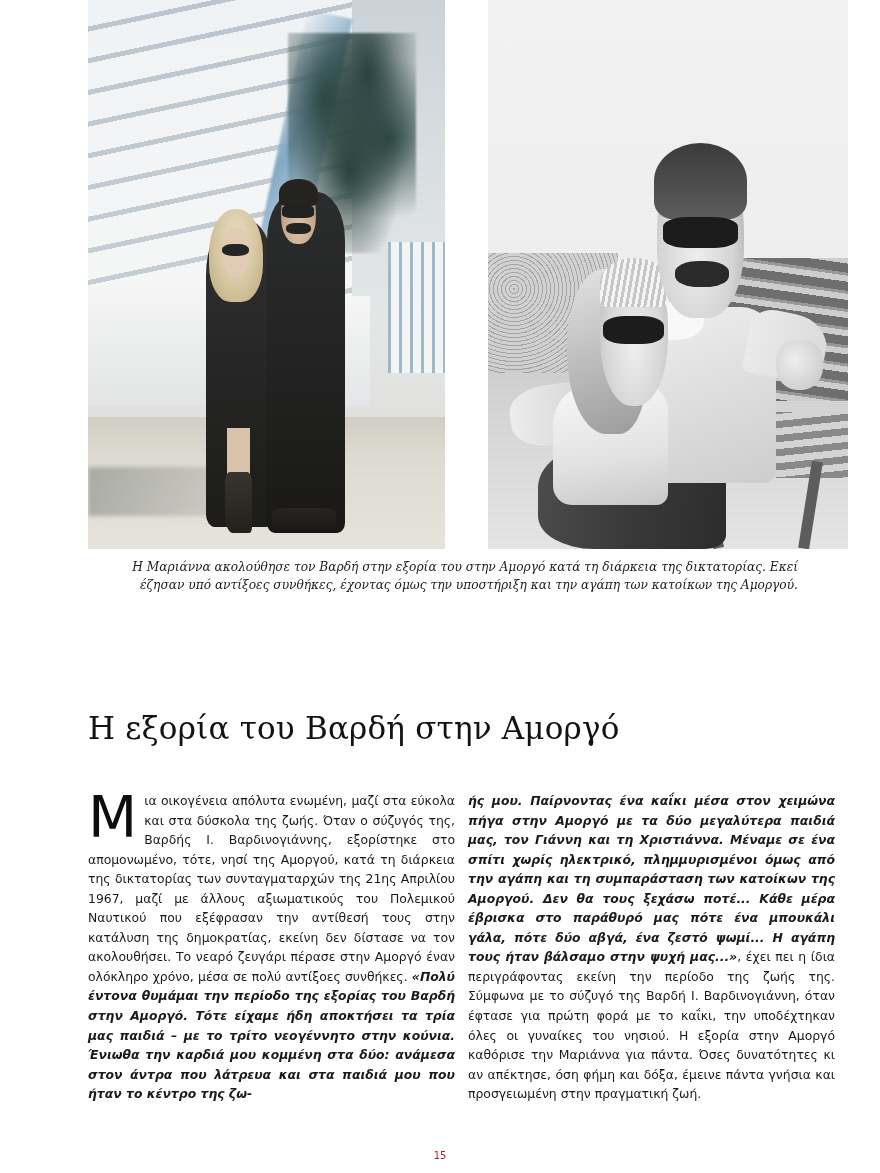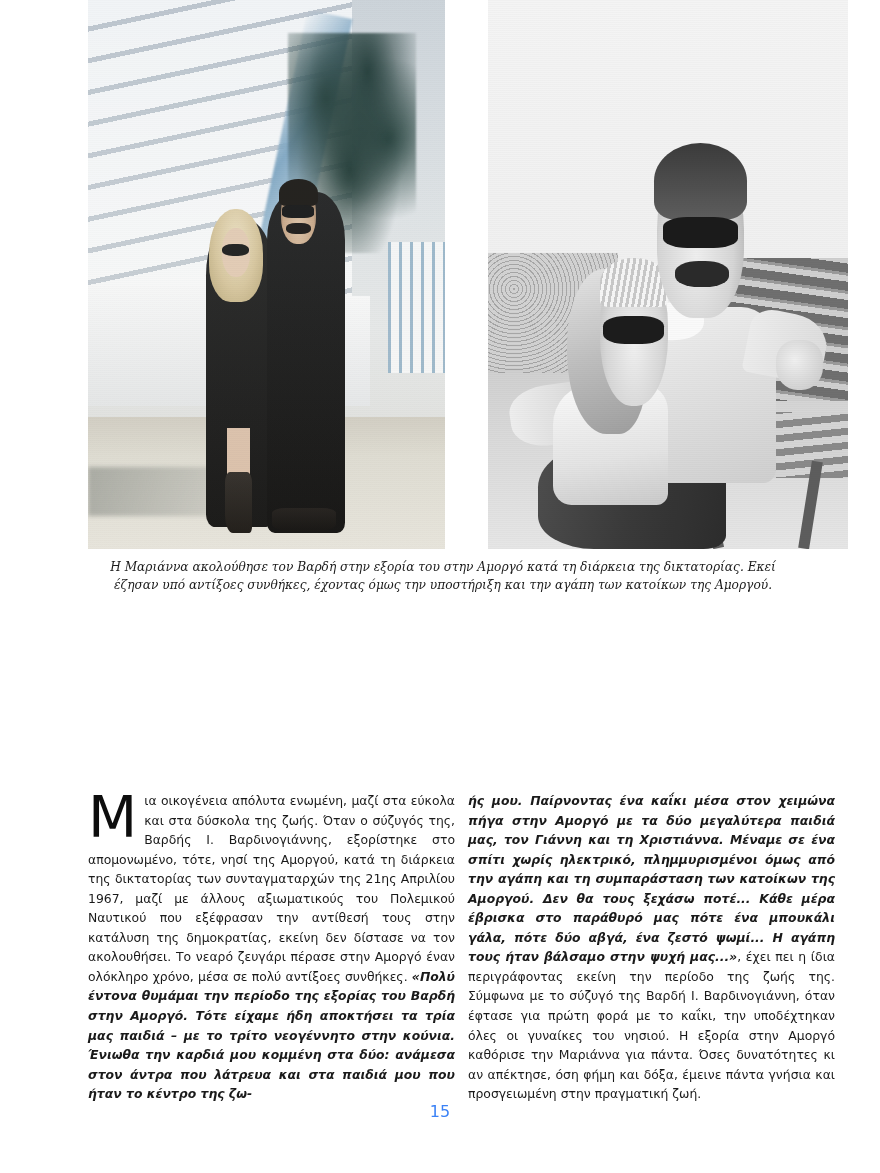--- a/index.html
+++ b/index.html
@@ -278,21 +278,21 @@
   .caption {
     position: absolute;
     left: 88px;
     top: 559px;
     width: 710px;
     font-family: "DejaVu Serif", serif;
     font-style: italic;
     font-size: 12.2px;
     line-height: 17.5px;
     color: #1c1c1c;
-    text-align: center;
+    text-align: right;
   }
 
   
   .article-title {
     position: absolute;
     left: 88px;
     top: 688px;
     width: 700px;
     font-family: "DejaVu Serif", serif;
     font-weight: 400;
@@ -333,26 +333,26 @@
     line-height: 49px;
     padding: 2px 7px 0 0;
     color: #0d0d0d;
   }
   .q { font-style: italic; font-weight: bold; }
 
   
   .folio {
     position: absolute;
     left: 0;
-    top: 1102px;
+    top: 1150px;
     width: 880px;
     text-align: center;
     font-family: "DejaVu Sans", sans-serif;
-    font-size: 16px;
-    color: #3b82f6;
+    font-size: 10px;
+    color: #b91c1c;
   }
 </style>
 </head>
 <body>
 
 <div class="page">
 
   <div class="photo-row">
 
     <div class="photo photo-left">
@@ -404,20 +404,21 @@
       <div class="ph-r-man-hair"></div>
       <div class="ph-r-man-glass"></div>
       <div class="ph-r-man-mous"></div>
       <div class="ph-r-grain"></div>
     </div>
 
   </div>
 
   <div class="caption">Η Μαριάννα ακολούθησε τον Βαρδή στην εξορία του στην Αμοργό κατά τη διάρκεια της δικτατορίας. Εκεί έζησαν υπό αντίξοες συνθήκες, έχοντας όμως την υποστήριξη και την αγάπη των κατοίκων της Αμοργού.</div>
 
+  <h1 class="article-title">Η εξορία του Βαρδή στην Αμοργό</h1>
 
   <div class="columns">
 
     <div class="col col-left">
       <span class="dropcap">M</span><span>ια οικογένεια απόλυτα ενωμένη, μαζί στα εύκολα και στα δύσκολα της ζωής. Όταν ο σύζυγός της, Βαρδής Ι. Βαρδινογιάννης, εξορίστηκε στο απομονωμένο, τότε, νησί της Αμοργού, κατά τη διάρκεια της δικτατορίας των συνταγματαρχών της 21ης Απριλίου 1967, μαζί με άλλους αξιωματικούς του Πολεμικού Ναυτικού που εξέφρασαν την αντίθεσή τους στην κατάλυση της δημοκρατίας, εκείνη δεν δίστασε να τον ακολουθήσει. Το νεαρό ζευγάρι πέρασε στην Αμοργό έναν ολόκληρο χρόνο, μέσα σε πολύ αντίξοες συνθήκες. </span><span class="q">«Πολύ έντονα θυμάμαι την περίοδο της εξορίας του Βαρδή στην Αμοργό. Τότε είχαμε ήδη αποκτήσει τα τρία μας παιδιά – με το τρίτο νεογέννητο στην κούνια. Ένιωθα την καρδιά μου κομμένη στα δύο: ανάμεσα στον άντρα που λάτρευα και στα παιδιά μου που ήταν το κέντρο της ζω-</span>
     </div>
 
     <div class="col col-right">
       <span class="q">ής μου. Παίρνοντας ένα καΐκι μέσα στον χειμώνα πήγα στην Αμοργό με τα δύο μεγαλύτερα παιδιά μας, τον Γιάννη και τη Χριστιάννα. Μέναμε σε ένα σπίτι χωρίς ηλεκτρικό, πλημμυρισμένοι όμως από την αγάπη και τη συμπαράσταση των κατοίκων της Αμοργού. Δεν θα τους ξεχάσω ποτέ... Κάθε μέρα έβρισκα στο παράθυρό μας πότε ένα μπουκάλι γάλα, πότε δύο αβγά, ένα ζεστό ψωμί... Η αγάπη τους ήταν βάλσαμο στην ψυχή μας...»</span><span>, έχει πει η ίδια περιγράφοντας εκείνη την περίοδο της ζωής της. Σύμφωνα με το σύζυγό της Βαρδή Ι. Βαρδινογιάννη, όταν έφτασε για πρώτη φορά με το καΐκι, την υποδέχτηκαν όλες οι γυναίκες του νησιού. Η εξορία στην Αμοργό καθόρισε την Μαριάννα για πάντα. Όσες δυνατότητες κι αν απέκτησε, όση φήμη και δόξα, έμεινε πάντα γνήσια και προσγειωμένη στην πραγματική ζωή.</span>
     </div>

